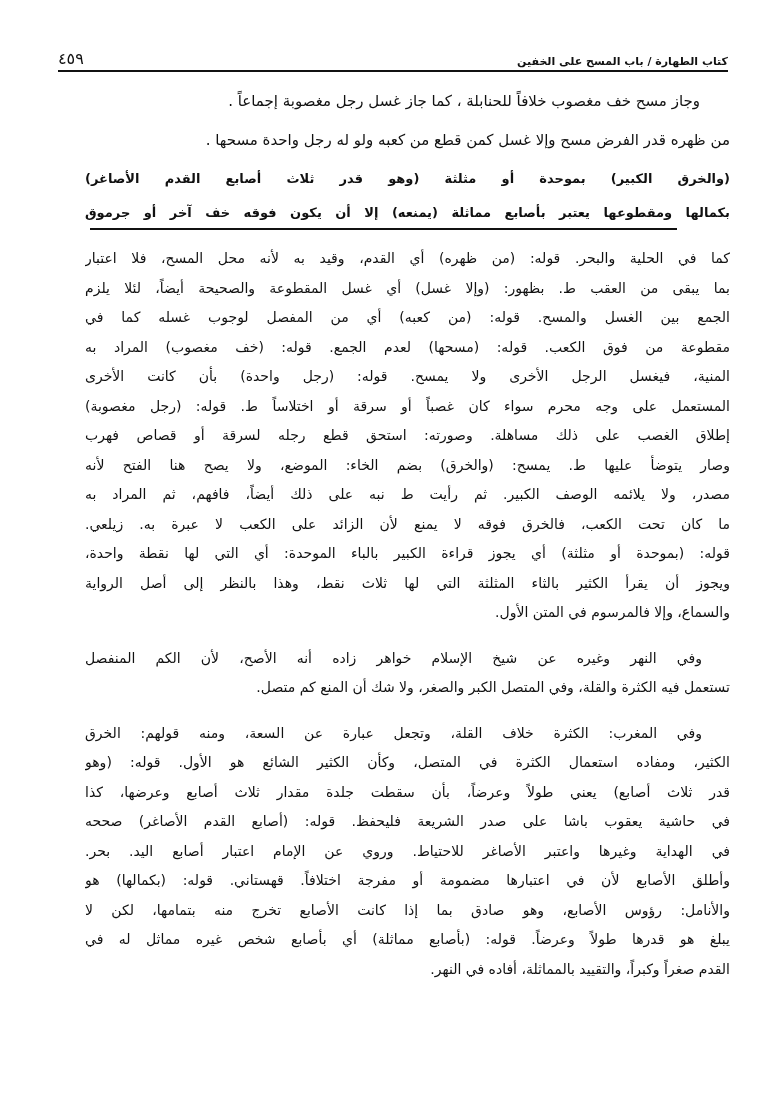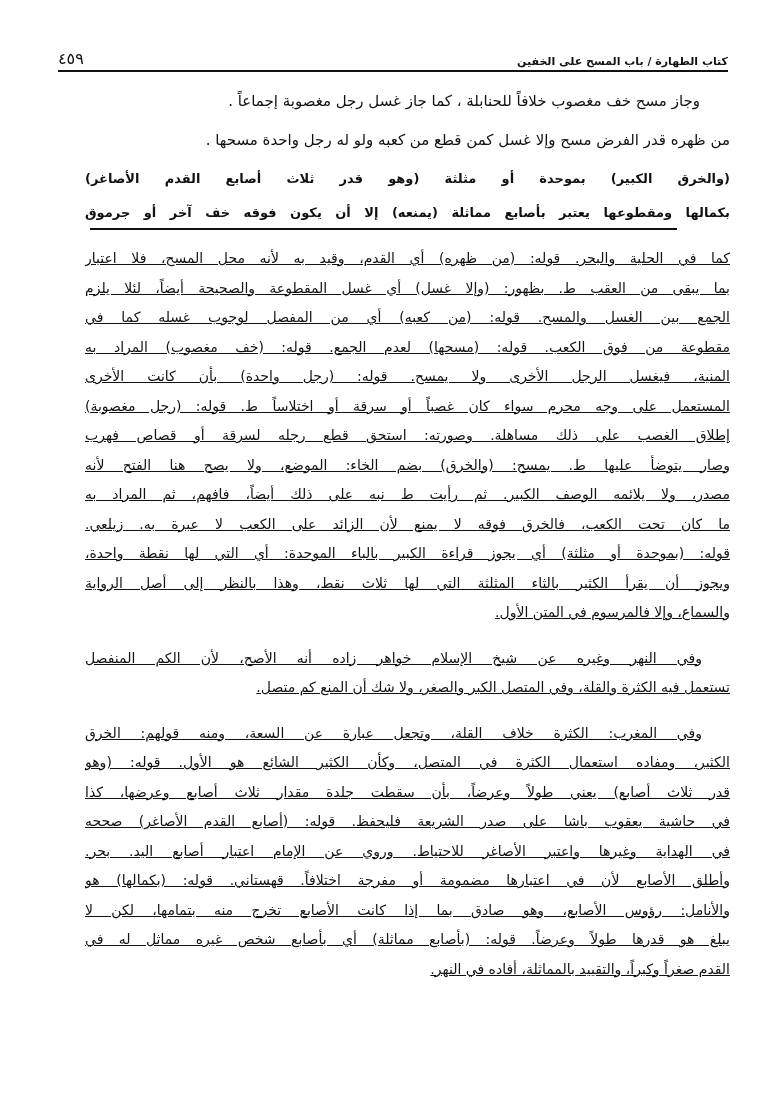--- a/index.html
+++ b/index.html
@@ -78,21 +78,20 @@
       height: 0;
       border-top: 2px solid #111;
     }
     .hashiya {
       position: absolute;
       left: 85px;
       width: 645px;
       top: 244px;
       direction: rtl;
       font-size: 14px;
-      text-decoration: underline;
     }
     .para {
       margin: 0;
     }
     .h-line {
       height: 29.5px;
       line-height: 29.5px;
       white-space: nowrap;
       overflow: hidden;
       text-align: justify;

